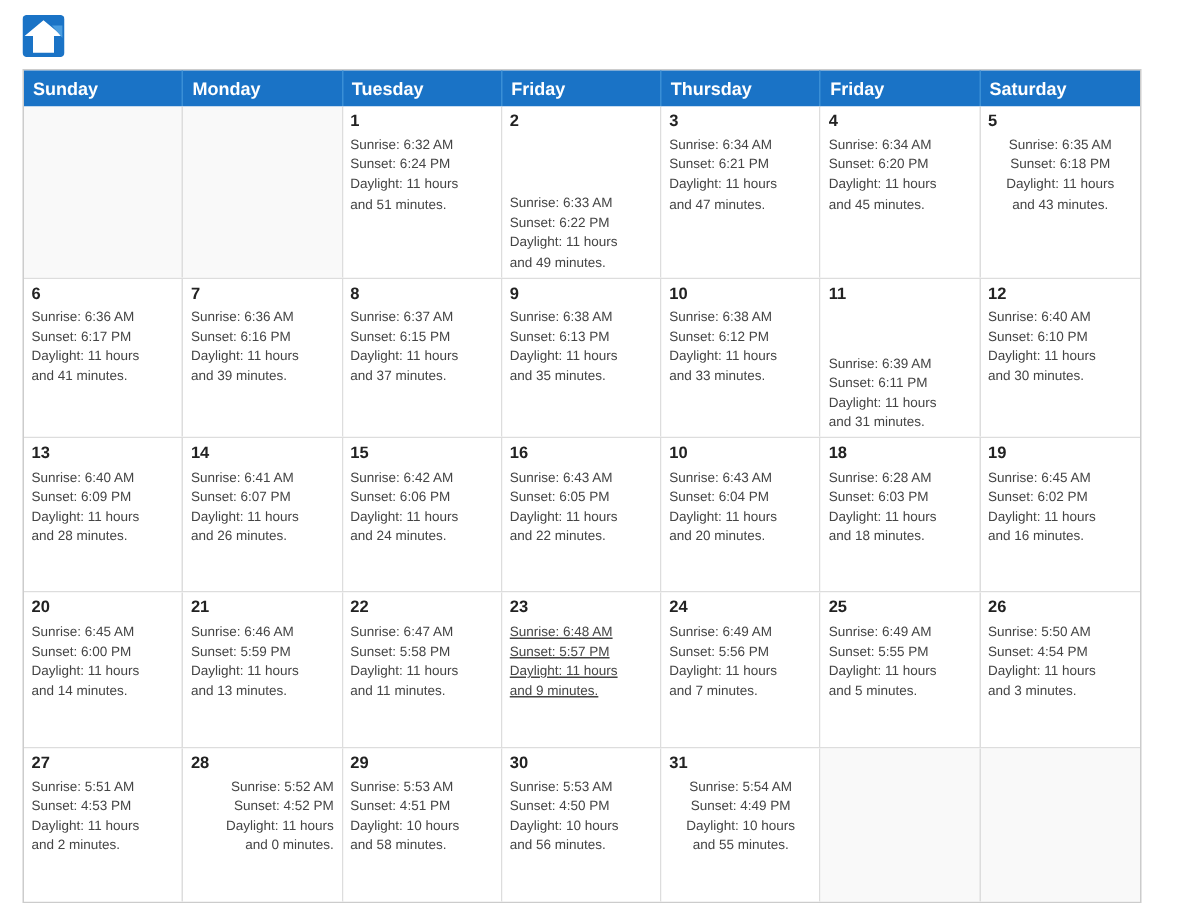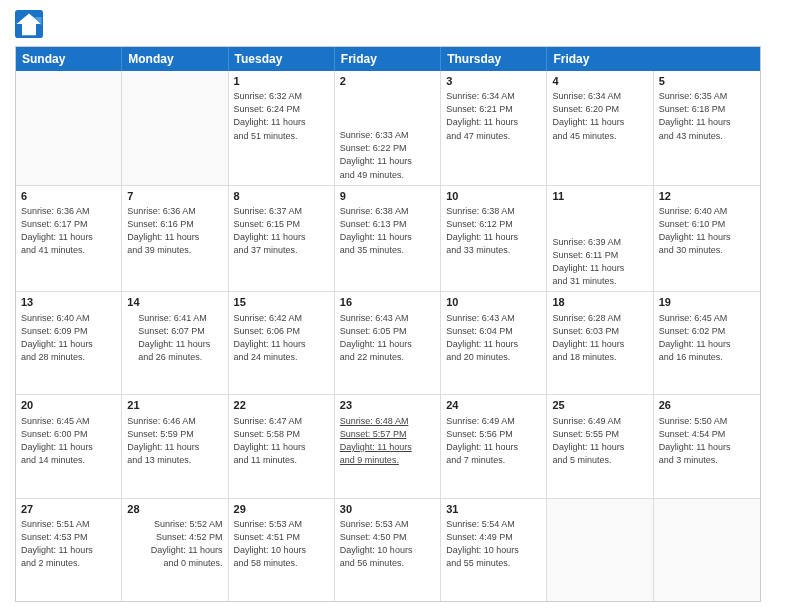--- a/index.html
+++ b/index.html
@@ -140,20 +140,21 @@
   </div>
 
   <div class="calendar">
     <div class="cal-header">
     <div class="cal-header-cell">Sunday</div>
         <div class="cal-header-cell">Monday</div>
         <div class="cal-header-cell">Tuesday</div>
         <div class="cal-header-cell">Friday</div>
         <div class="cal-header-cell">Thursday</div>
         <div class="cal-header-cell">Friday</div>
+        <div class="cal-header-cell">Saturday</div>
       </div>
     <div class="cal-body">
     <div class="cal-row">
           <div class="cal-cell empty"></div>
           <div class="cal-cell empty"></div>
           <div class="cal-cell">
             <span class="day-num">1</span>
             <div class="cell-detail" style="white-space: pre-line;">Sunrise: 6:32 AM
 Sunset: 6:24 PM
 Daylight: 11 hours
@@ -175,21 +176,21 @@
           </div>
           <div class="cal-cell">
             <span class="day-num">4</span>
             <div class="cell-detail" style="white-space: pre-line;">Sunrise: 6:34 AM
 Sunset: 6:20 PM
 Daylight: 11 hours
 and 45 minutes.</div>
           </div>
           <div class="cal-cell">
             <span class="day-num">5</span>
-            <div class="cell-detail" style="white-space: pre-line;">Sunrise: 6:35 AM
+            <div class="cell-detail" style="white-space: pre-line; text-align: center;">Sunrise: 6:35 AM
 Sunset: 6:18 PM
 Daylight: 11 hours
 and 43 minutes.</div>
           </div>
         </div>
         <div class="cal-row">
           <div class="cal-cell">
             <span class="day-num">6</span>
             <div class="cell-detail" style="white-space: pre-line;">Sunrise: 6:36 AM
 Sunset: 6:17 PM
@@ -242,21 +243,21 @@
         <div class="cal-row">
           <div class="cal-cell">
             <span class="day-num">13</span>
             <div class="cell-detail" style="white-space: pre-line;">Sunrise: 6:40 AM
 Sunset: 6:09 PM
 Daylight: 11 hours
 and 28 minutes.</div>
           </div>
           <div class="cal-cell">
             <span class="day-num">14</span>
-            <div class="cell-detail" style="white-space: pre-line; margin-left: 11px;">Sunrise: 6:41 AM
+            <div class="cell-detail" style="white-space: pre-line;">Sunrise: 6:41 AM
 Sunset: 6:07 PM
 Daylight: 11 hours
 and 26 minutes.</div>
           </div>
           <div class="cal-cell">
             <span class="day-num">15</span>
             <div class="cell-detail" style="white-space: pre-line;">Sunrise: 6:42 AM
 Sunset: 6:06 PM
 Daylight: 11 hours
 and 24 minutes.</div>
@@ -365,21 +366,21 @@
           </div>
           <div class="cal-cell">
             <span class="day-num">30</span>
             <div class="cell-detail" style="white-space: pre-line;">Sunrise: 5:53 AM
 Sunset: 4:50 PM
 Daylight: 10 hours
 and 56 minutes.</div>
           </div>
           <div class="cal-cell">
             <span class="day-num">31</span>
-            <div class="cell-detail" style="white-space: pre-line;">Sunrise: 5:54 AM
+            <div class="cell-detail" style="white-space: pre-line; text-align: center;">Sunrise: 5:54 AM
 Sunset: 4:49 PM
 Daylight: 10 hours
 and 55 minutes.</div>
           </div>
           <div class="cal-cell empty"></div>
           <div class="cal-cell empty"></div>
         </div>
       </div>
   </div>
 </div>

